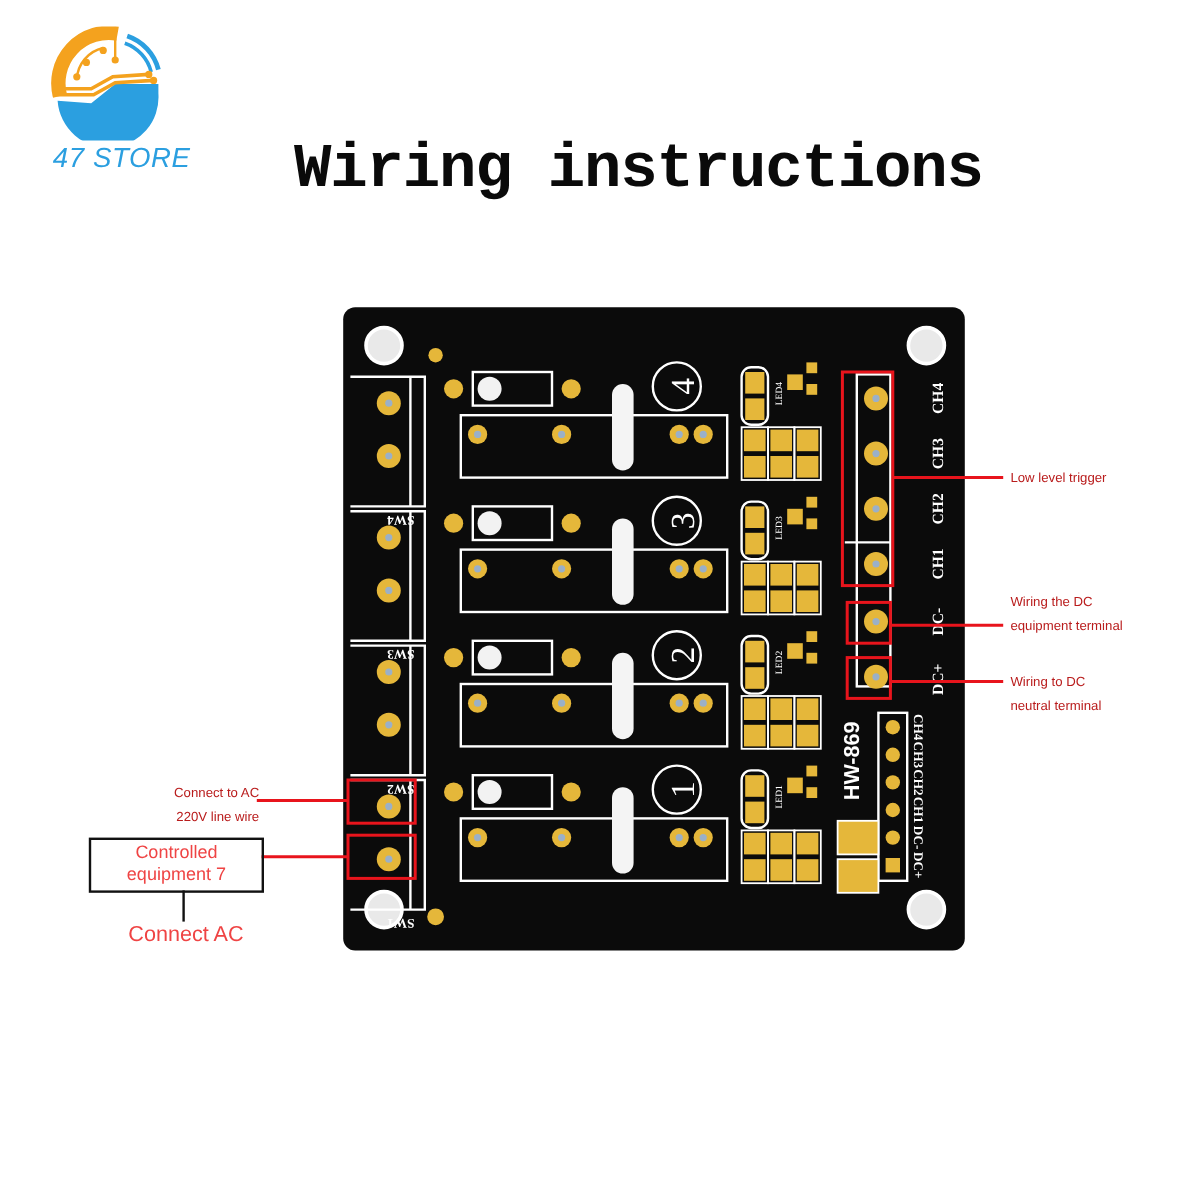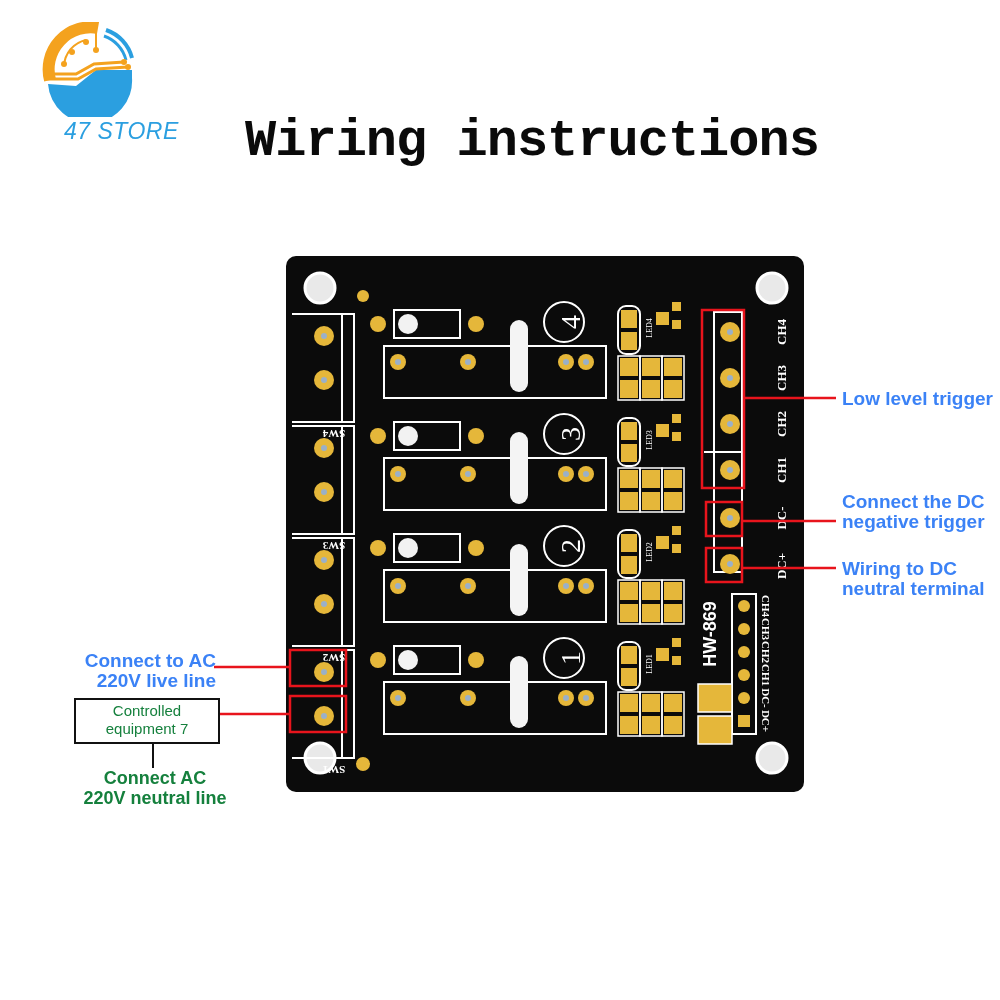--- a/index.html
+++ b/index.html
@@ -1,22 +1,22 @@
 <!DOCTYPE html>
 <html><head>
 <meta charset="utf-8">
 <style>
   html,body{margin:0;padding:0;background:#ffffff;}
   body{width:1000px;height:1000px;position:relative;overflow:hidden;font-family:"Liberation Sans",sans-serif;}
   .abs{position:absolute;}
-  #logo-text{left:44px;top:118px;font-size:23px;font-style:italic;color:#2b9fe0;letter-spacing:0.5px;font-family:"Liberation Sans",sans-serif;margin-left:20px;}
+  #logo-text{left:44px;top:118px;font-size:23px;font-style:italic;color:#2b9fe0;letter-spacing:0.5px;font-family:"Liberation Sans",sans-serif;}
   #title{left:0;width:1000px;top:112px;text-align:center;font-size:52px;font-weight:bold;color:#0a0a0a;letter-spacing:-1px;font-family:Liberation Mono, monospace;padding-left:32px;}
   svg text{font-family:"Liberation Serif",serif;}
-  .callout{position:absolute;color:#3b82f6;font-size:19px;line-height:20px;font-family:"Liberation Sans",sans-serif;font-weight:bold;}
-  .black{position:absolute;color:#15803d;font-family:"Liberation Sans",sans-serif;}
+  .callout{position:absolute;color:#b91c1c;font-size:11px;line-height:20px;font-family:"Liberation Sans",sans-serif;}
+  .black{position:absolute;color:#ef4444;font-family:"Liberation Sans",sans-serif;}
 </style>
 </head>
 <body>
 
 <svg class="abs" style="left:36px;top:22px" width="110" height="95" viewBox="0 0 110 95">
   <path d="M62 6 A42 42 0 0 0 14 58" fill="none" stroke="#f4a21e" stroke-width="12"></path>
   <path d="M70 8 A40 40 0 0 1 96 36" fill="none" stroke="#2b9fe0" stroke-width="4"></path>
   <path d="M68 14 A34 34 0 0 1 90 38" fill="none" stroke="#2b9fe0" stroke-width="3"></path>
   <path d="M12 62 A42 42 0 0 0 96 56 L96 48 L60 48 L40 64 L12 62Z" fill="#2b9fe0"></path>
   <polyline points="8,52 40,52 58,42 88,40" fill="none" stroke="#f4a21e" stroke-width="3"></polyline>
@@ -276,31 +276,30 @@
     <line x1="742" y1="521" x2="836" y2="521"></line>
     <line x1="742" y1="568" x2="836" y2="568"></line>
     <line x1="214" y1="667" x2="290" y2="667"></line>
     <line x1="218" y1="714" x2="290" y2="714"></line>
   </g>
   <line x1="153" y1="742" x2="153" y2="768" stroke="#111" stroke-width="2"></line>
 </svg>
 
 <div class="callout" style="left:842px;top:389px">Low level trigger</div>
 <div class="callout" style="left:842px;top:492px">
-  <div>Connect the DC</div>
-  <div>negative trigger</div>
+  <div>Wiring the DC</div>
+  <div>equipment terminal</div>
 </div>
 <div class="callout" style="left:842px;top:559px">
   <div>Wiring to DC</div>
   <div>neutral terminal</div>
 </div>
 <div class="callout" style="left:66px;top:651px;width:150px;text-align:right">
   <div>Connect to AC</div>
-  <div>220V live line</div>
+  <div>220V line wire</div>
 </div>
 <div class="black" style="left:74px;top:698px;width:142px;height:40px;border:2px solid #111;text-align:center;font-size:15px;line-height:18px;padding-top:2px">
   <div>Controlled</div>
   <div>equipment 7</div>
 </div>
-<div class="black" style="left:50px;top:768px;width:210px;text-align:center;font-size:18px;line-height:20px;font-weight:bold">
+<div class="black" style="left:50px;top:768px;width:210px;text-align:center;font-size:18px;line-height:20px;font-weight:normal">
   <div>Connect AC</div>
-  <div>220V neutral line</div>
 </div>
 
 </body></html>

